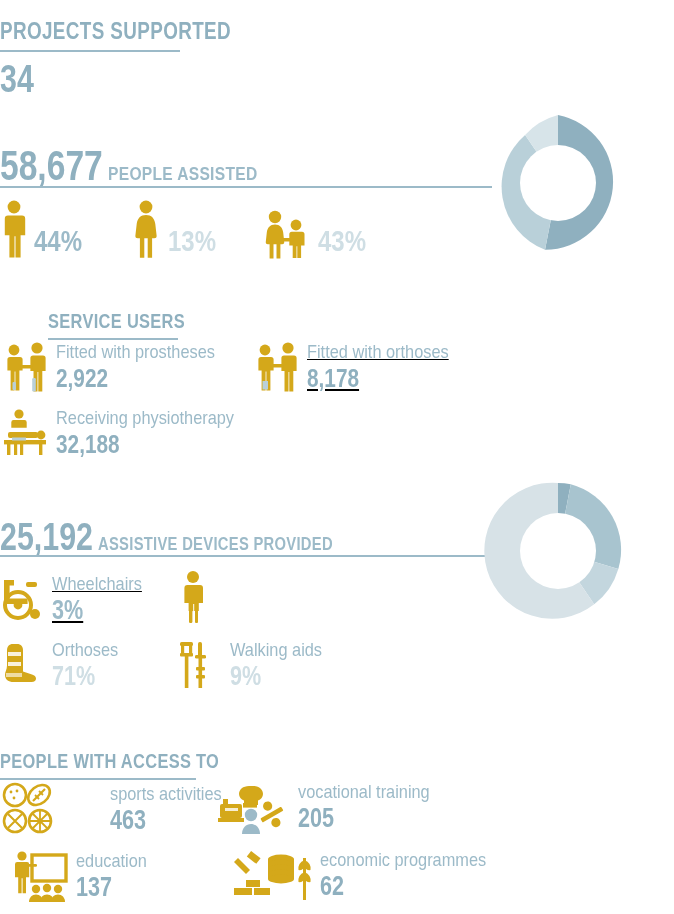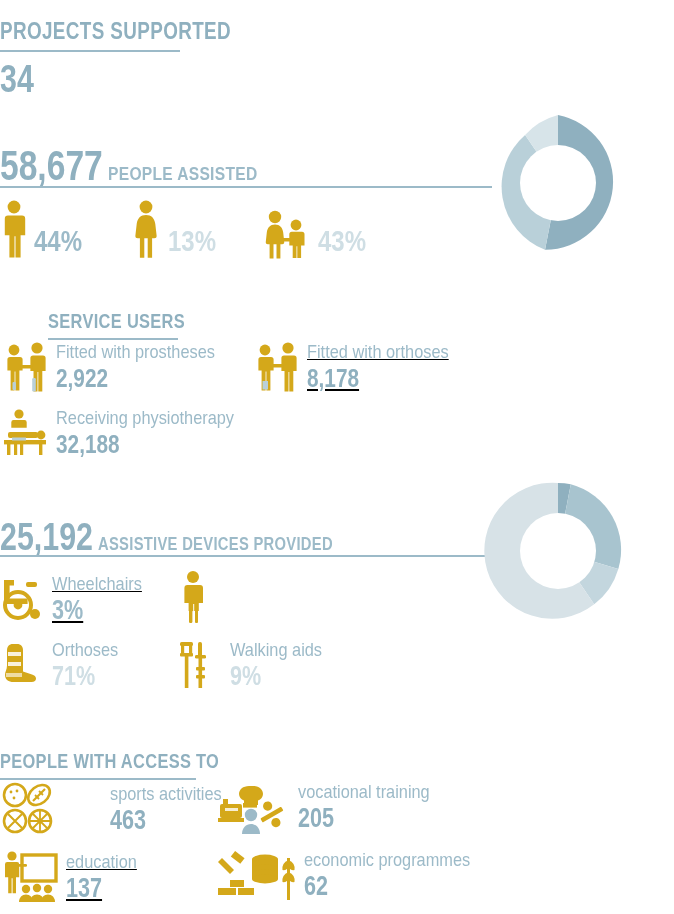--- a/index.html
+++ b/index.html
@@ -351,21 +351,21 @@
           <rect x="-1" y="10" width="24" height="4.6" rx="1" transform="rotate(-44 11 12)" fill="#D4A81A"></rect>
         </g>
       </svg>
     </span>
     <div style="margin-left:8px;">
       <div class="item-label" style="font-size:19px;">vocational training</div>
       <div class="item-val" style="font-size:27px; margin-top:3px;">205</div>
     </div>
   </div>
 
-  <div class="abs" style="left:2px; top:850px; display:flex; align-items:flex-end;text-decoration:underline;">
+  <div class="abs" style="left:12px; top:850px; display:flex; align-items:center;">
     <span>
       <svg width="56" height="52" viewBox="0 0 56 52">
 
         <circle cx="10" cy="6" r="4.6" fill="#D4A81A"></circle>
         <path d="M5 12 h10 a2.2 2.2 0 0 1 2.2 2.2 v13 h-3.2 v16 h-3.4 v-15 h-1 v15 h-3.4 v-16 h-3.2 v-13 a2.2 2.2 0 0 1 2.2-2.2 z" fill="#D4A81A"></path>
 
         <rect x="15" y="14" width="10" height="2.8" rx="1.2" fill="#D4A81A"></rect>
 
         <rect x="20" y="5" width="34" height="26" fill="none" stroke="#D4A81A" stroke-width="3.4"></rect>
 
@@ -376,21 +376,21 @@
         <circle cx="46" cy="39" r="4.2" fill="#D4A81A"></circle>
         <path d="M39 52 c0-4.4 3-7.4 7-7.4 s7 3 7 7.4 z" fill="#D4A81A"></path>
       </svg>
     </span>
     <div style="margin-left:8px;">
       <div class="item-label" style="font-size:19px;">education</div>
       <div class="item-val" style="font-size:27px; margin-top:3px;">137</div>
     </div>
   </div>
 
-  <div class="abs" style="left:218px; top:850px; display:flex; align-items:flex-start;">
+  <div class="abs" style="left:234px; top:850px; display:flex; align-items:flex-start;">
     <span>
       <svg width="78" height="52" viewBox="0 0 78 52">
 
         <path d="M4 8 l12 12 l-4 4 l-12-12 z" fill="#D4A81A"></path>
         <path d="M14 4 h12 v7 h-12 z" transform="rotate(38 20 7)" fill="#D4A81A"></path>
 
         <rect x="0" y="38" width="18" height="7" fill="#D4A81A"></rect>
         <rect x="12" y="30" width="14" height="7" fill="#D4A81A"></rect>
         <rect x="20" y="38" width="16" height="7" fill="#D4A81A"></rect>
 

